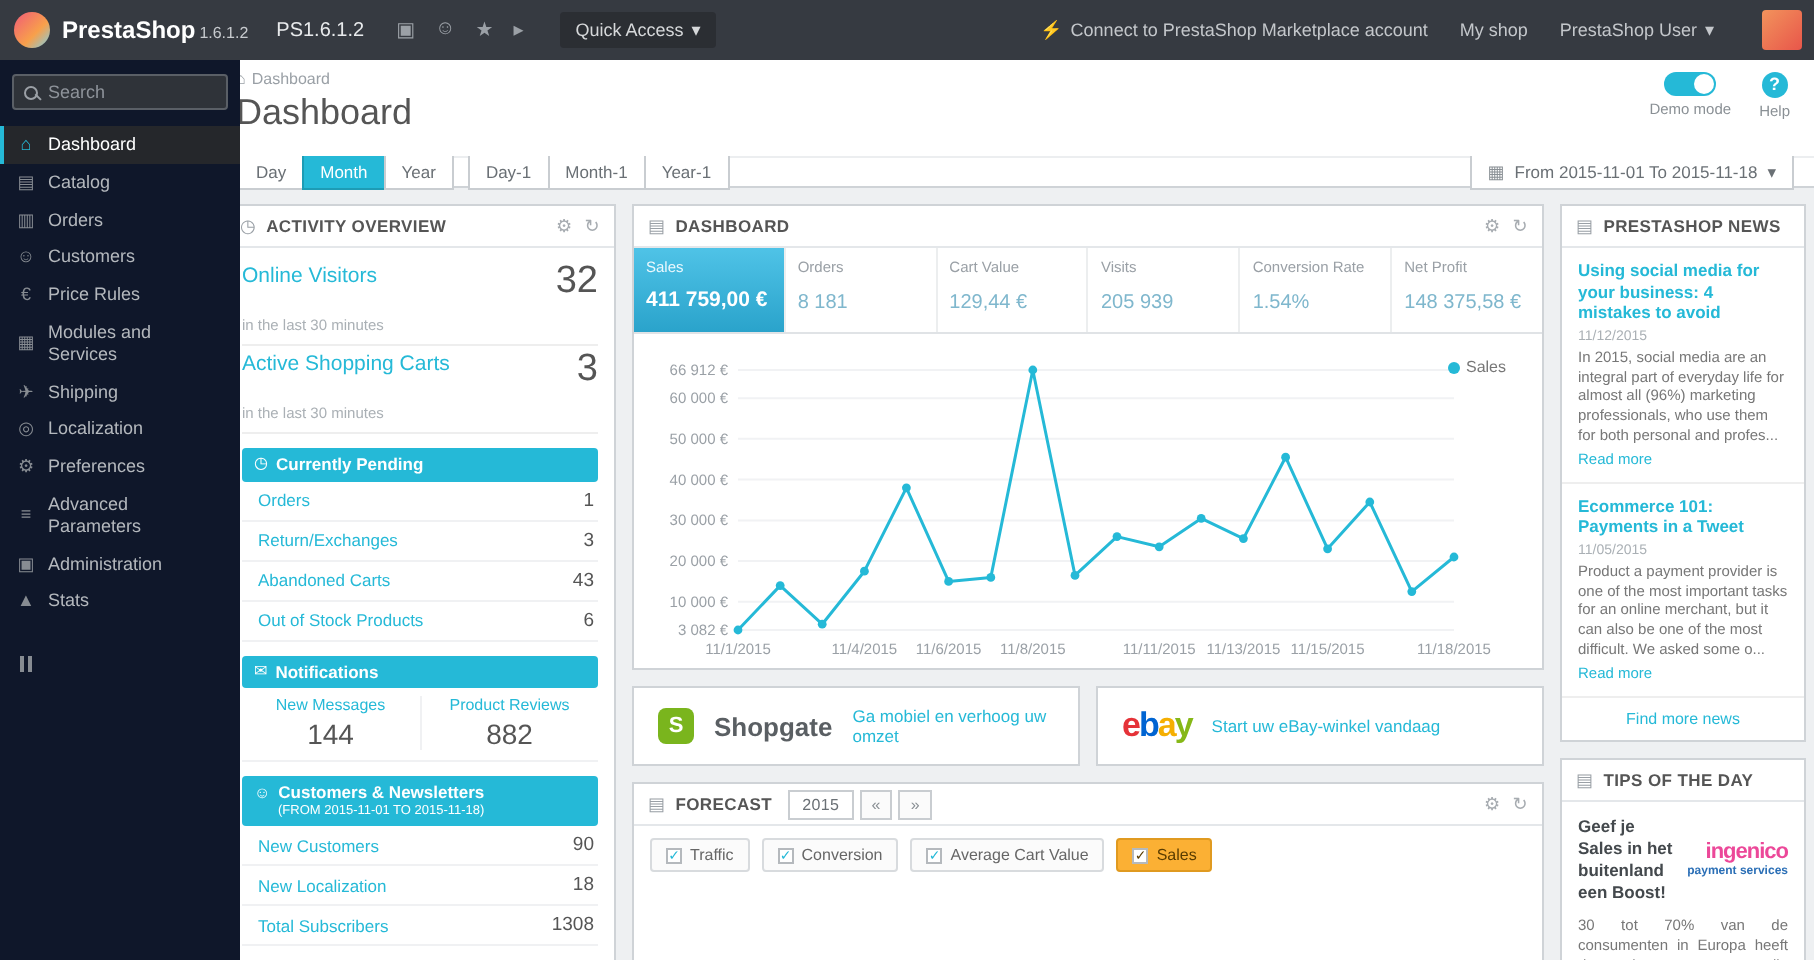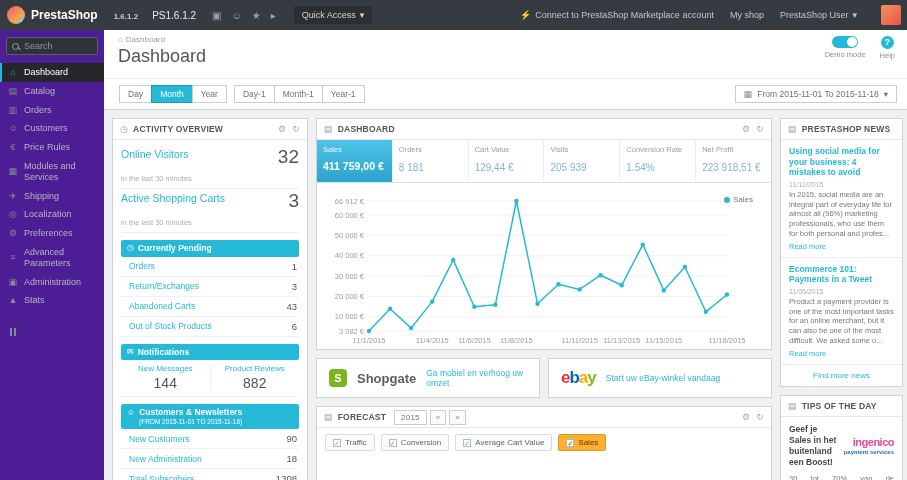--- a/index.html
+++ b/index.html
@@ -4,32 +4,32 @@
 <style>
   *{margin:0;padding:0;box-sizing:border-box}
   html,body{background:#555}
   .screen{position:relative;width:907px;height:480px;background:#eef0f2;overflow:hidden;
     font-family:"Liberation Sans",sans-serif;font-size:11px;color:#555;margin:0 auto}
 
   
   .topbar{position:absolute;top:0;left:0;width:907px;height:30px;background:#363a41;display:flex;align-items:center;z-index:5}
   .logo-dot{width:18px;height:18px;border-radius:50%;margin:0 6px 0 7px;background:linear-gradient(135deg,#f05a78,#f8a04b 60%,#7bd0e8)}
   .brand{color:#fff;font-weight:bold;font-size:12px}
-  .brand small{font-weight:bold;font-size:8px;color:#c7cace;margin-left:16px}
+  .brand small{font-weight:normal;font-size:8px;color:#c7cace;margin-left:2px}
   .shopname{color:#e8eaec;font-size:10px;margin-left:14px}
   .tb-icons{display:flex;gap:10px;margin-left:16px}
   .tb-ico{color:#9ba0a6;font-size:10px;cursor:pointer}
   .quick{margin-left:18px;background:#2b2e33;color:#d6d8da;font-size:9px;padding:4px 8px;border-radius:2px;cursor:pointer;display:flex;align-items:center;gap:4px}
   .tb-spacer{flex:1}
   .tb-link{color:#c4c7cb;font-size:9px;margin-right:16px;cursor:pointer;display:flex;align-items:center;gap:4px}
   .tb-link .bolt{color:#8fd3ea;font-size:9px}
   .avatar{width:20px;height:20px;border-radius:2px;background:linear-gradient(135deg,#f2935c,#e8564a);margin:0 6px 0 8px}
 
   
-  .sidebar{position:absolute;top:30px;left:0;bottom:0;width:104px;background:#4c1d95;z-index:4}
+  .sidebar{position:absolute;top:30px;left:0;bottom:0;width:120px;background:#0f172a;z-index:4}
   .sb-search{display:flex;align-items:center;gap:5px;margin:7px 6px 8px;border:1px solid #5a5f66;border-radius:2px;background:#2f3339;padding:3px 5px;height:18px}
   .i-search{width:7px;height:7px;border:1.2px solid #9ba0a6;border-radius:50%;position:relative;flex:none}
   .i-search::after{content:"";position:absolute;width:4px;height:1.2px;background:#9ba0a6;transform:rotate(45deg);right:-3px;bottom:-1px}
   .sb-search input{background:transparent;border:none;outline:none;color:#cfd2d6;font-size:9px;width:70px;font-family:"Liberation Sans",sans-serif}
   .sb-search input::placeholder{color:#8e939a}
   .sb-item{display:flex;align-items:center;gap:6px;padding:4px 8px;color:#b4b8bd;font-size:9px;cursor:pointer;line-height:1.2;min-height:17px}
   .sb-item.active{background:#25272b;color:#fff;border-left:2px solid #25b9d7;padding-left:6px}
   .sb-ico{width:10px;text-align:center;font-size:9px;color:#878c92;flex:none}
   .sb-item.active .sb-ico{color:#25b9d7}
   .sb-collapse{margin:18px 0 0 10px;display:flex;gap:2px;cursor:pointer}
@@ -40,21 +40,21 @@
   .pagehead{background:#fff;height:48px;position:relative;padding:5px 0 0 14px;flex:none}
   .crumb{font-size:8px;color:#9aa0a6;display:flex;align-items:center;gap:3px}
   .ptitle{font-size:18px;color:#555;font-weight:normal;margin-top:2px}
   .head-right{position:absolute;right:12px;top:6px;display:flex;gap:14px}
   .demo,.helpbox{display:flex;flex-direction:column;align-items:center;gap:2px;cursor:pointer}
   .toggle{width:26px;height:12px;border-radius:7px;background:#25b9d7;position:relative}
   .toggle::after{content:"";position:absolute;right:1px;top:1px;width:10px;height:10px;border-radius:50%;background:#fff}
   .tiny-label{font-size:7.5px;color:#8a9095}
   .help-circle{width:13px;height:13px;border-radius:50%;background:#25b9d7;color:#fff;font-size:9px;font-weight:bold;text-align:center;line-height:13px}
 
-  .filterbar{background:#fff;height:32px;border-top:1px solid #eceef0;border-bottom:1px solid #cfd3d7;display:flex;align-items:center;padding:0 10px 0 16px;flex:none}
+  .filterbar{background:#fff;height:16px;border-top:1px solid #eceef0;border-bottom:1px solid #cfd3d7;display:flex;align-items:center;padding:0 10px 0 16px;flex:none}
   .btn-group{display:flex;margin-right:8px}
   .fbtn{border:1px solid #c9cdd1;background:#fff;color:#6a7075;font-size:8.5px;padding:3px 8px;cursor:pointer;margin-left:-1px;font-family:"Liberation Sans",sans-serif}
   .fbtn.active{background:#25b9d7;border-color:#1d9cb5;color:#fff}
   .fb-spacer{flex:1}
   .daterange{border:1px solid #c9cdd1;background:#fff;color:#6a7075;font-size:8.5px;padding:3px 8px;cursor:pointer;display:flex;align-items:center;gap:5px}
   .cal-ico{color:#8a9095;font-size:9px}
 
   .content{flex:1;display:flex;gap:8px;padding:8px 4px 0 8px;align-items:flex-start;overflow:hidden}
   .col-left{width:196px;flex:none}
   .col-center{width:456px;flex:none}
@@ -334,21 +334,21 @@
                 <span class="sico">☺</span>
                 <span>Customers &amp; Newsletters</span>
               </span>
               <span class="sec-range">(FROM 2015-11-01 TO 2015-11-18)</span>
             </div>
             <div class="kv">
               <span class="k">New Customers</span>
               <span class="v">90</span>
             </div>
             <div class="kv">
-              <span class="k">New Administration</span>
+              <span class="k">New Localization</span>
               <span class="v">18</span>
             </div>
             <div class="kv">
               <span class="k">Total Subscribers</span>
               <span class="v">1308</span>
             </div>
 
             <div class="sec-head">
               <span class="line1">
                 <span class="sico">⊕</span>
@@ -386,21 +386,21 @@
             <div class="kpi">
               <div class="kpi-label">Visits</div>
               <div class="kpi-value">205 939</div>
             </div>
             <div class="kpi">
               <div class="kpi-label">Conversion Rate</div>
               <div class="kpi-value">1.54%</div>
             </div>
             <div class="kpi">
               <div class="kpi-label">Net Profit</div>
-              <div class="kpi-value">223 918,51 €</div>
+              <div class="kpi-value">148 375,58 €</div>
             </div>
           </div>
           <div class="chart-wrap">
             <div class="chart-legend">
               <span class="dot"></span>
               <span>Sales</span>
             </div>
             <div id="sales-chart"><svg width="440" height="158" xmlns="http://www.w3.org/2000/svg">
                   <line x1="48" y1="142.0" x2="406" y2="142.0" stroke="#f1f2f4" stroke-width="1"></line>
                   <text x="43" y="144.5" text-anchor="end" font-size="7.5" fill="#9aa0a6" font-family="Liberation Sans, sans-serif">3 082 €</text>

